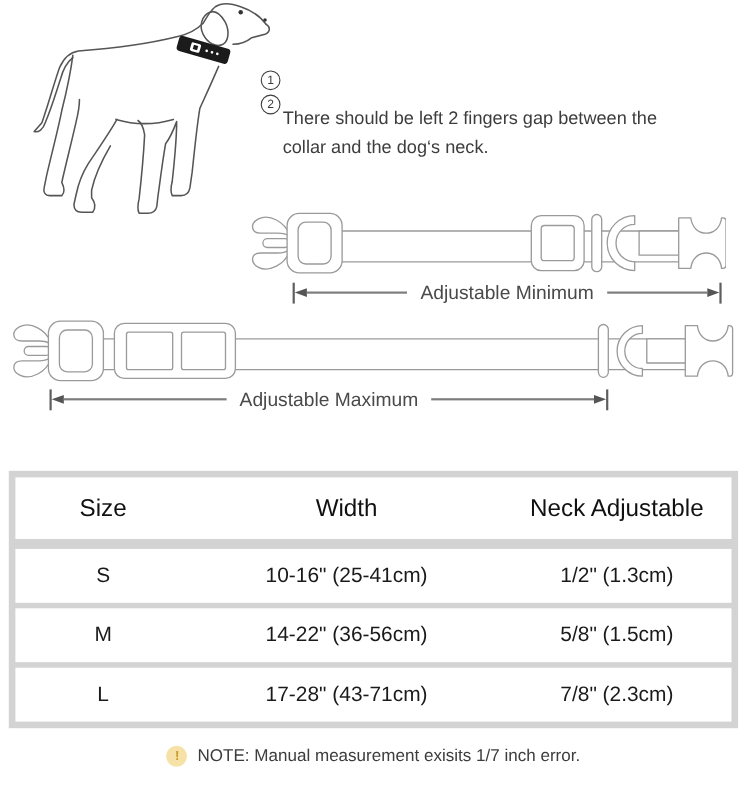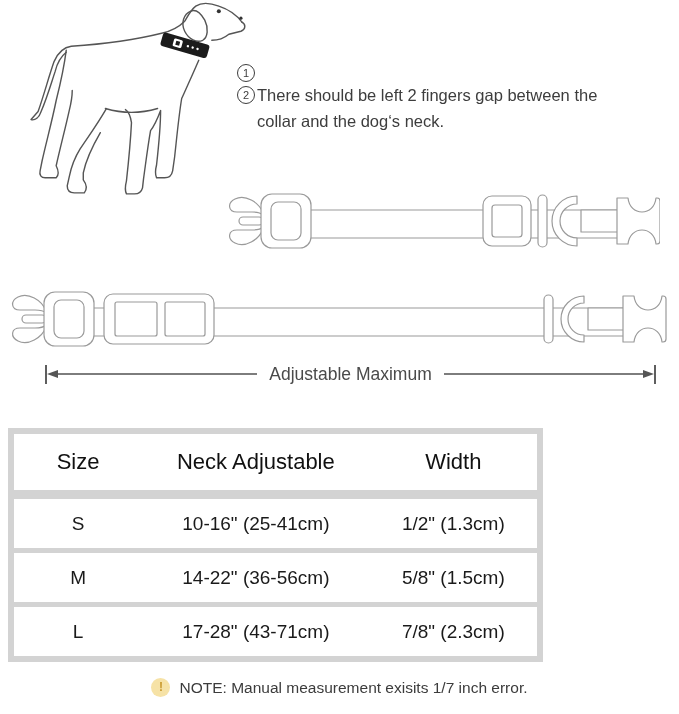--- a/index.html
+++ b/index.html
@@ -12,43 +12,43 @@
   .dog-wrap { position:absolute; left:14px; top:0; width:246px; height:196px; }
 
   
   .instructions { position:absolute; left:237px; top:60px; width:440px;
     color:#3d3d3d; font-size:16.5px; line-height:26px; }
   .inst-item { display:flex; align-items:flex-start; }
   .circ-num { flex:0 0 auto; width:16px; height:16px; border:1.4px solid #3d3d3d;
     border-radius:50%; font-size:11px; line-height:16px; text-align:center;
     margin-top:4px; margin-right:2px; }
   .inst-text { display:block; }
-  .inst-item.second .inst-text { max-width:374px; }
+  .inst-item.second .inst-text { max-width:374px;margin-top:13px; }
 
   
   .collar-min { position:absolute; left:225px; top:190px; width:435px; height:62px; }
   .collar-max { position:absolute; left:8px;   top:288px; width:660px; height:62px; }
   .collar-svg line, .collar-svg path, .collar-svg rect, .collar-svg circle
     { vector-effect:non-scaling-stroke; }
 
   
   .dim-arrow { position:absolute; height:24px; display:flex; align-items:center;
     color:#4a4a4a; }
   .dim-min { left:266px; top:254px; width:390px; }
-  .dim-max { left:45px;  top:351px; width:611px;margin-top:11px; }
+  .dim-max { left:45px;  top:351px; width:508px; }
   .endbar { width:2px; height:19px; background:#5e5e5e; flex:0 0 auto; }
   .ah { width:0; height:0; flex:0 0 auto;
     border-top:4.5px solid transparent; border-bottom:4.5px solid transparent; }
   .ah-left  { border-right:11px solid #555; }
   .ah-right { border-left:11px solid #555; }
   .aline { flex:1 1 auto; height:1.3px; background:#7d7d7d; }
   .alabel { flex:0 0 auto; padding:0 12px; font-size:17.5px; white-space:nowrap; }
 
   
-  .size-table { position:absolute; left:8px; top:428px; width:535px; height:234px;
+  .size-table { position:absolute; left:8px; top:428px; width:663px; height:234px;
     background:#d3d3d3; box-sizing:border-box; padding:6px;
     display:flex; flex-direction:column; gap:5px; }
   .t-row { background:#ffffff; display:grid;
     grid-template-columns:24.5% 43.5% 32%; align-items:center; text-align:center; }
   .t-head { flex:0 0 56px; font-size:22px; color:#111; margin-bottom:4px; }
   .t-body { flex:1 1 auto; font-size:19px; color:#1a1a1a; }
 
   
   .note { position:absolute; left:0; top:678px; width:100%;
     display:flex; justify-content:center; align-items:center; gap:9px;
@@ -125,20 +125,29 @@
       <rect x="313" y="5" width="9" height="52" rx="4.5" fill="#fff"></rect>
 
       <rect x="356" y="20" width="40" height="22" fill="#fff"></rect>
 
       <path d="M 352,6 A 25,25 0 1 0 352,56 L 352,48 A 17,17 0 1 1 352,14 Z" fill="#fff"></path>
 
       <path d="M 392,8 L 403,8 C 404,17 410,22 417,22 C 424,22 430,17 431,8 L 432,8 Q 435,8 435,11 L 435,51 Q 435,54 432,54 L 431,54 C 430,45 424,40 417,40 C 410,40 404,45 403,54 L 392,54 Z" fill="#fff"></path>
     </svg>
   </div>
 
+  <div class="dim-arrow dim-min">
+    <span class="endbar"></span>
+    <span class="ah ah-left"></span>
+    <span class="aline"></span>
+    <span class="alabel">Adjustable Minimum</span>
+    <span class="aline"></span>
+    <span class="ah ah-right"></span>
+    <span class="endbar"></span>
+  </div>
 
   <div class="collar-max">
     <svg class="collar-svg" width="660" height="62" viewBox="0 0 660 62" fill="none" stroke="#9a9a9a" stroke-width="1.2" stroke-linejoin="round">
 
       <line x1="80" y1="20" x2="620" y2="20"></line>
       <line x1="80" y1="48" x2="620" y2="48"></line>
 
       <g fill="#fff">
         <path d="M 38,23 C 34,12 20,4 10,9 C 2,13 3,22 12,22 L 27,22 C 32,22 36,23 38,25 Z"></path>
         <path d="M 38,39 C 34,50 20,58 10,53 C 2,49 3,40 12,40 L 27,40 C 32,40 36,39 38,37 Z"></path>
@@ -168,22 +177,22 @@
     <span class="aline"></span>
     <span class="alabel">Adjustable Maximum</span>
     <span class="aline"></span>
     <span class="ah ah-right"></span>
     <span class="endbar"></span>
   </div>
 
   <div class="size-table">
     <div class="t-row t-head">
       <span>Size</span>
+      <span>Width</span>
       <span>Neck Adjustable</span>
-      <span>Width</span>
     </div>
     <div class="t-row t-body">
       <span>S</span>
       <span>10-16" (25-41cm)</span>
       <span>1/2" (1.3cm)</span>
     </div>
     <div class="t-row t-body">
       <span>M</span>
       <span>14-22" (36-56cm)</span>
       <span>5/8" (1.5cm)</span>

